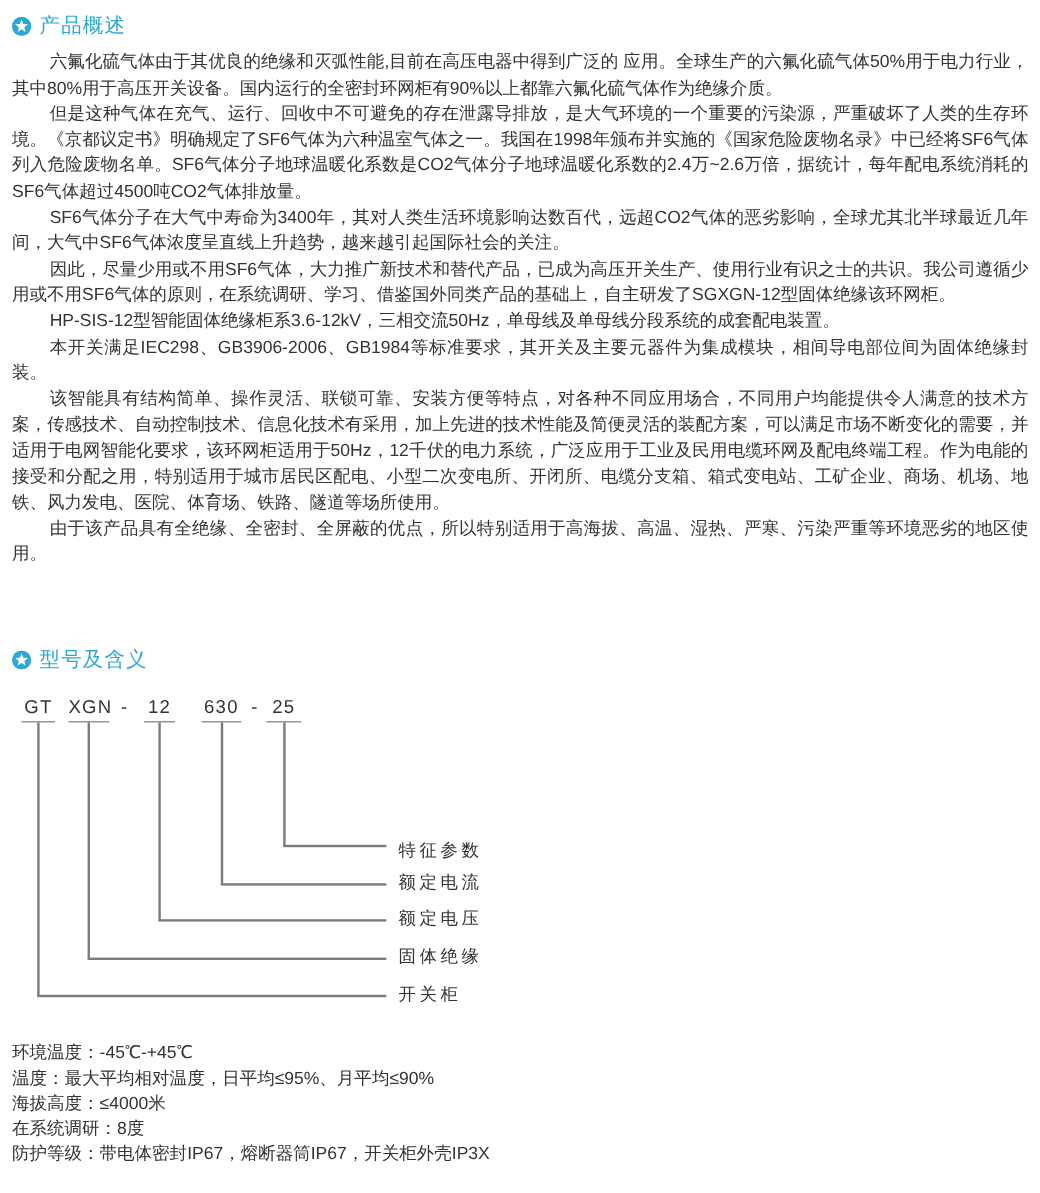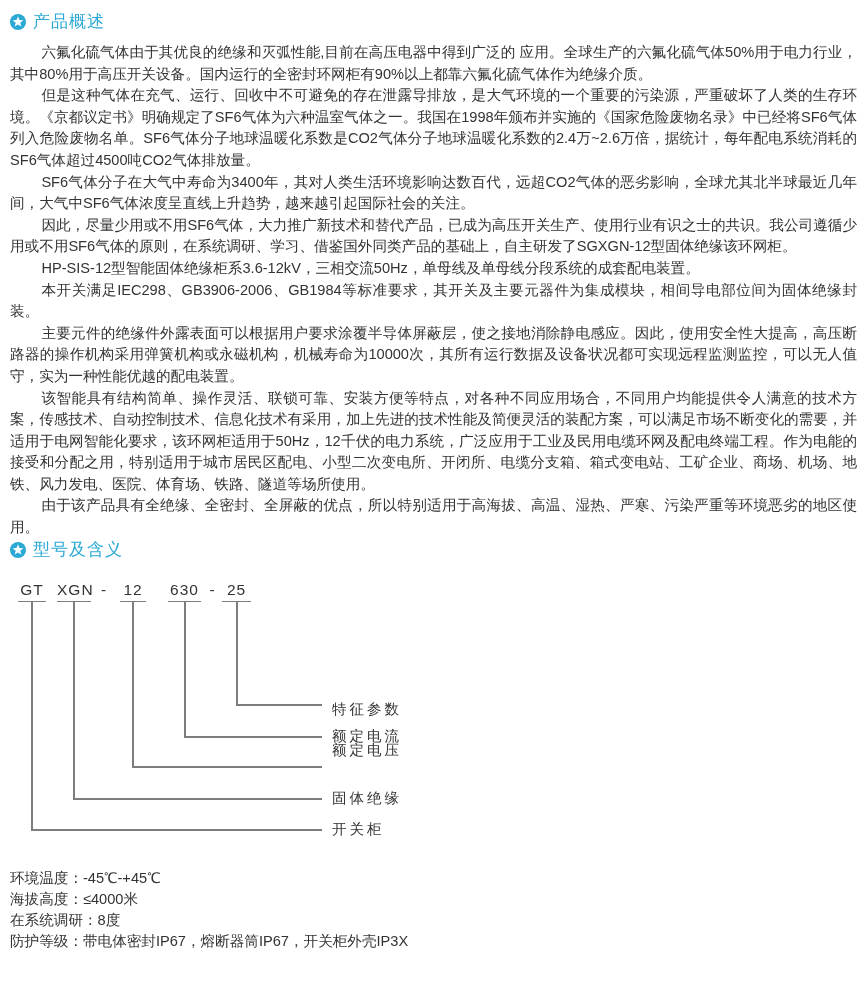--- a/index.html
+++ b/index.html
@@ -43,21 +43,21 @@
 
   .hl { position:absolute; height:1.5px; background:var(--line,#7d7d7d); }
   .hl-25  { left:226px; top:123px; width:86px;  }
   .hl-630 { left:174px; top:155px; width:138px; }
   .hl-12  { left:122px; top:185px; width:190px; }
   .hl-xgn { left:63px;  top:217px; width:249px; }
   .hl-gt  { left:21px;  top:248px; width:291px; }
 
   .dlabel { position:absolute; left:322px; font-size:14.5px; letter-spacing:3px;
             color:var(--text,#333); line-height:16px; }
-  .dl-0 { top:120px; } .dl-1 { top:147px; } .dl-2 { top:161px; }
+  .dl-0 { top:120px; } .dl-1 { top:147px; } .dl-2 { top:177px; }
   .dl-3 { top:209px; } .dl-4 { top:240px; }
 
   .conds { margin-top:10px; }
   .conds div { font-size:14.6px; line-height:21px; color:var(--text,#333); }
 </style>
 </head>
 <body>
 
 <div class="canvas">
 
@@ -71,21 +71,20 @@
         </span>
       <span>产品概述</span>
     </h2>
     <div class="paras">
       <p>六氟化硫气体由于其优良的绝缘和灭弧性能,目前在高压电器中得到广泛的 应用。全球生产的六氟化硫气体50%用于电力行业，其中80%用于高压开关设备。国内运行的全密封环网柜有90%以上都靠六氟化硫气体作为绝缘介质。</p>
       <p>但是这种气体在充气、运行、回收中不可避免的存在泄露导排放，是大气环境的一个重要的污染源，严重破坏了人类的生存环境。《京都议定书》明确规定了SF6气体为六种温室气体之一。我国在1998年颁布并实施的《国家危险废物名录》中已经将SF6气体列入危险废物名单。SF6气体分子地球温暖化系数是CO2气体分子地球温暖化系数的2.4万~2.6万倍，据统计，每年配电系统消耗的SF6气体超过4500吨CO2气体排放量。</p>
       <p>SF6气体分子在大气中寿命为3400年，其对人类生活环境影响达数百代，远超CO2气体的恶劣影响，全球尤其北半球最近几年间，大气中SF6气体浓度呈直线上升趋势，越来越引起国际社会的关注。</p>
       <p>因此，尽量少用或不用SF6气体，大力推广新技术和替代产品，已成为高压开关生产、使用行业有识之士的共识。我公司遵循少用或不用SF6气体的原则，在系统调研、学习、借鉴国外同类产品的基础上，自主研发了SGXGN-12型固体绝缘该环网柜。</p>
       <p>HP-SIS-12型智能固体绝缘柜系3.6-12kV，三相交流50Hz，单母线及单母线分段系统的成套配电装置。</p>
       <p>本开关满足IEC298、GB3906-2006、GB1984等标准要求，其开关及主要元器件为集成模块，相间导电部位间为固体绝缘封装。</p>
-      <p>主要元件的绝缘件外露表面可以根据用户要求涂覆半导体屏蔽层，使之接地消除静电感应。因此，使用安全性大提高，高压断路器的操作机构采用弹簧机构或永磁机构，机械寿命为10000次，其所有运行数据及设备状况都可实现远程监测监控，可以无人值守，实为一种性能优越的配电装置。</p>
       <p>该智能具有结构简单、操作灵活、联锁可靠、安装方便等特点，对各种不同应用场合，不同用户均能提供令人满意的技术方案，传感技术、自动控制技术、信息化技术有采用，加上先进的技术性能及简便灵活的装配方案，可以满足市场不断变化的需要，并适用于电网智能化要求，该环网柜适用于50Hz，12千伏的电力系统，广泛应用于工业及民用电缆环网及配电终端工程。作为电能的接受和分配之用，特别适用于城市居民区配电、小型二次变电所、开闭所、电缆分支箱、箱式变电站、工矿企业、商场、机场、地铁、风力发电、医院、体育场、铁路、隧道等场所使用。</p>
       <p>由于该产品具有全绝缘、全密封、全屏蔽的优点，所以特别适用于高海拔、高温、湿热、严寒、污染严重等环境恶劣的地区使用。</p>
     </div>
   </section>
 
   <section class="sec sec-model">
     <h2 class="sec-title">
       <span>
           <svg width="16" height="16" viewBox="0 0 24 24">
             <circle cx="12" cy="12" r="12"></circle>
@@ -120,19 +119,20 @@
       <span class="dlabel dl-1">额定电流</span>
       <span class="dlabel dl-2">额定电压</span>
       <span class="dlabel dl-3">固体绝缘</span>
       <span class="dlabel dl-4">开关柜</span>
     </div>
   </section>
 
   <section class="sec sec-conditions">
     <div class="conds">
       <div>环境温度：-45℃-+45℃</div>
+      <div>温度：最大平均相对温度，日平均≤95%、月平均≤90%</div>
       <div>海拔高度：≤4000米</div>
       <div>在系统调研：8度</div>
       <div>防护等级：带电体密封IP67，熔断器筒IP67，开关柜外壳IP3X</div>
     </div>
   </section>
 
 </div>
 
 </body></html>

